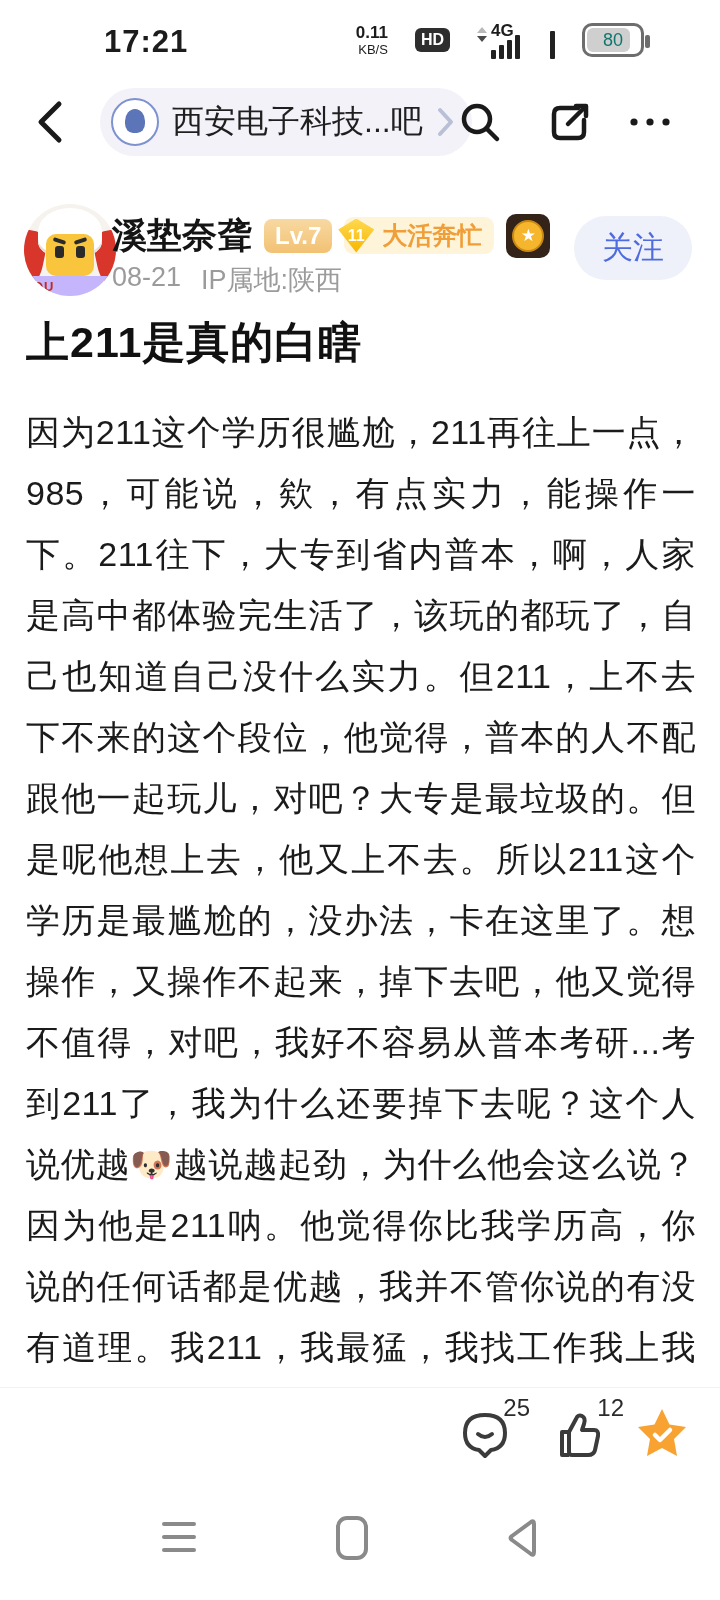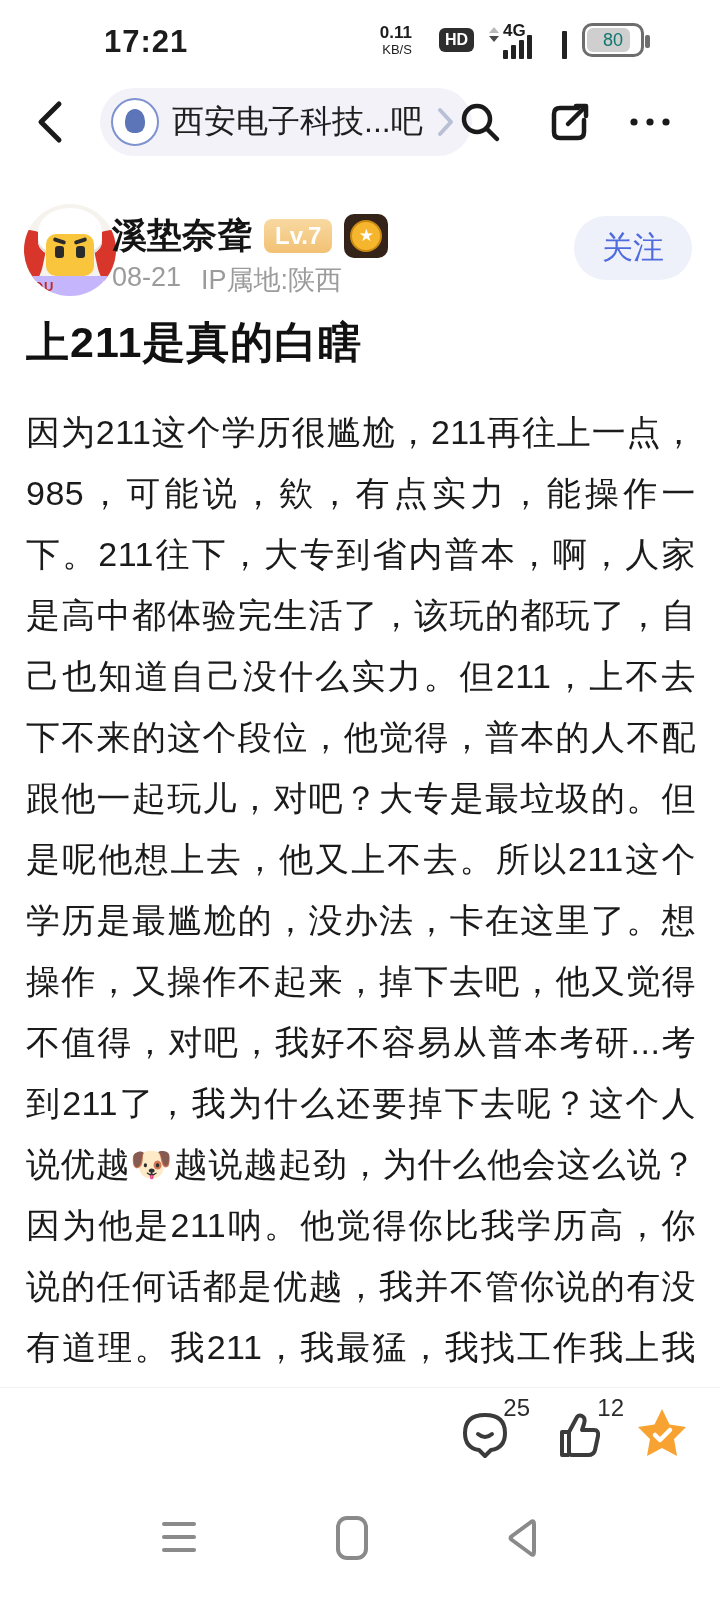--- a/index.html
+++ b/index.html
@@ -6,25 +6,25 @@
   html,body { background:#e8e8e8; }
   body { font-family:"Liberation Sans","DejaVu Sans",sans-serif; }
   .screen {
     position:relative; width:720px; height:1600px; background:#ffffff;
     overflow:hidden; margin:0 auto;
   }
 
   
   .statusbar { position:absolute; top:0; left:0; width:720px; height:70px; }
   .time { position:absolute; left:104px; top:24px; font-size:31px; font-weight:600; color:#1c1c1c; letter-spacing:1px;}
-  .sb-right { position:absolute; right:76px; top:20px; display:flex; align-items:center; gap:15px; height:40px; }
+  .sb-right { position:absolute; right:76px; top:20px; display:flex; align-items:center; gap:27px; height:40px; }
   .speed { display:flex; flex-direction:column; align-items:flex-end; line-height:1; color:#1c1c1c; }
   .speed .v { font-size:17px; font-weight:700; }
   .speed .u { font-size:13px; font-weight:400; margin-top:2px; }
-  .hd-badge { background:#2e2e2e; color:#fff; font-size:16px; font-weight:700; border-radius:6px; padding:4px 6px; line-height:1;margin-left:12px; }
+  .hd-badge { background:#2e2e2e; color:#fff; font-size:16px; font-weight:700; border-radius:6px; padding:4px 6px; line-height:1; }
   .signal { position:relative; width:78px; height:38px; }
   .sig-arrows { position:absolute; left:0; top:6px; display:flex; flex-direction:column; gap:3px; }
   .sig-arrows .tri-u { width:0;height:0;border-left:5px solid transparent;border-right:5px solid transparent;border-bottom:6px solid #b9b9b9;}
   .sig-arrows .tri-d { width:0;height:0;border-left:5px solid transparent;border-right:5px solid transparent;border-top:6px solid #4a4a4a;}
   .sig-4g { position:absolute; left:14px; top:0; font-size:17px; font-weight:800; color:#1c1c1c; }
   .sig-bars { position:absolute; left:14px; bottom:0; display:flex; align-items:flex-end; gap:3px; }
   .sig-bars i { display:block; width:5px; background:#222; border-radius:1px; }
   .sig-extra { position:absolute; right:0; bottom:0; width:5px; height:28px; background:#222; border-radius:1px; }
   .battery { position:relative; width:62px; height:34px; border:3px solid #6d6d6d; border-radius:10px; }
   .battery .fill { position:absolute; left:2px; top:2px; bottom:2px; width:76%; background:#cfcfcf; border-radius:6px; }
@@ -171,20 +171,26 @@
         <div class="eye r"></div>
     </div>
     <div class="band">
         <span>XDU</span>
       </div>
   </div>
 
   <div class="author-row">
     <span class="author-name">溪垫奈聋</span>
     <span class="lv-badge">Lv.7</span>
+    <span class="medal-pill">
+      <span class="gem">
+          <span>11</span>
+        </span>
+      <span>大活奔忙</span>
+    </span>
     <span class="dark-medal">
       <span class="ring">
           <span>★</span>
         </span>
     </span>
   </div>
 
   <div class="meta-row">
     <span>08-21</span>
     <span>IP属地:陕西</span>

